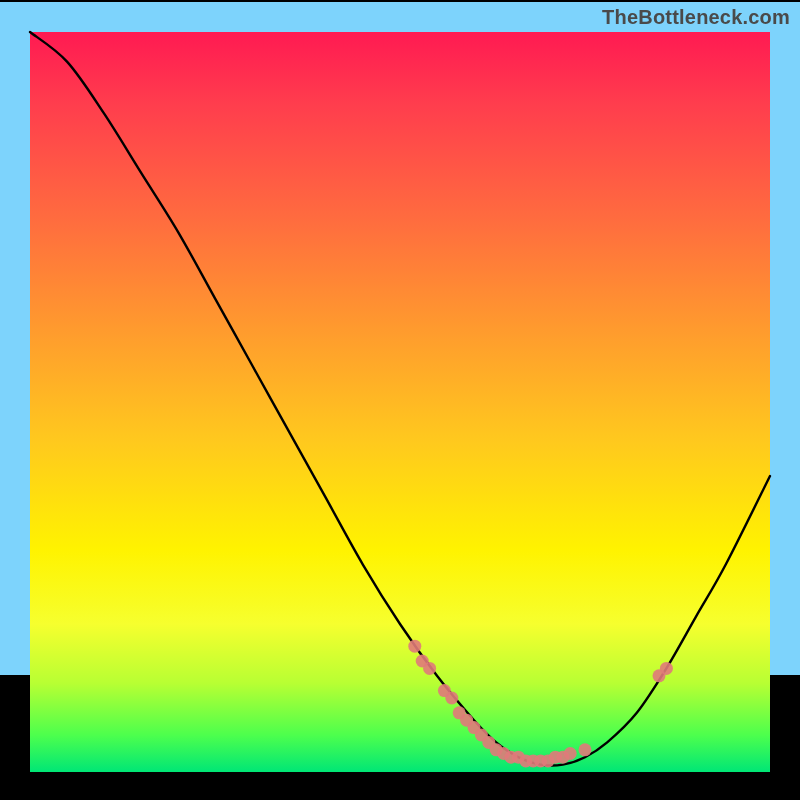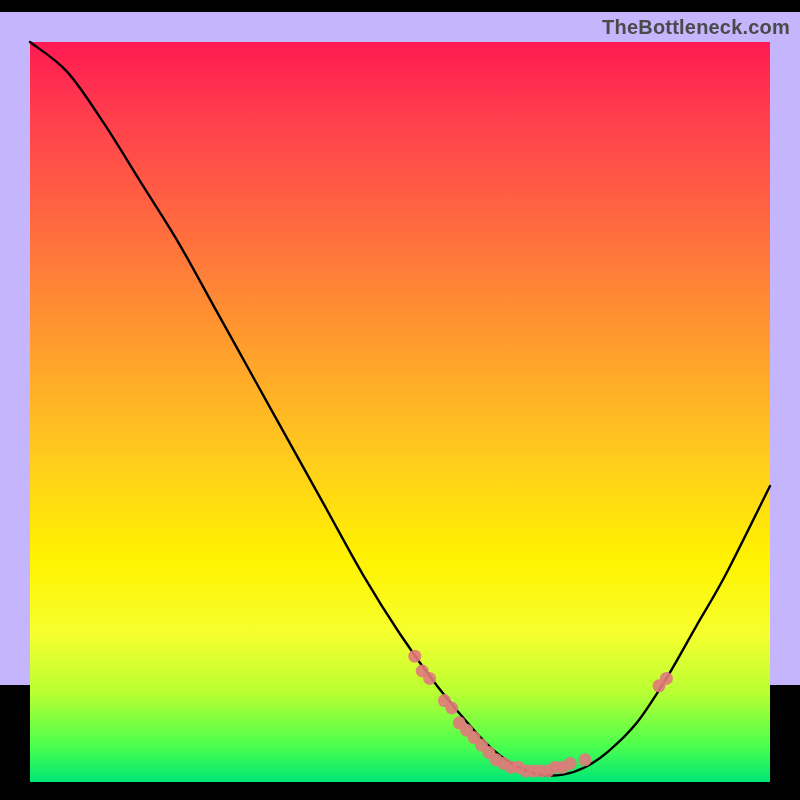--- a/index.html
+++ b/index.html
@@ -7,24 +7,24 @@
     padding: 0;
     width: 800px;
     height: 800px;
     background: #000;
     overflow: hidden;
     font-family: Arial, Helvetica, sans-serif;
   }
   .frame {
     position: absolute;
     left: 0;
-    top: 12px;
+    top: 2px;
     width: 800px;
     height: 673px;
-    background: #c4b5fd;
+    background: #7dd3fc;
   }
   .plot-area {
     position: absolute;
     left: 30px;
     top: 30px;
     width: 740px;
     height: 740px;
     
     background: linear-gradient(
       to bottom,

